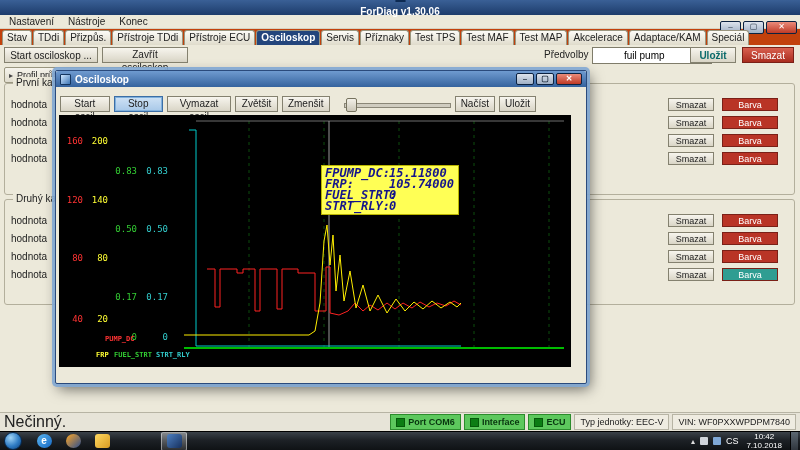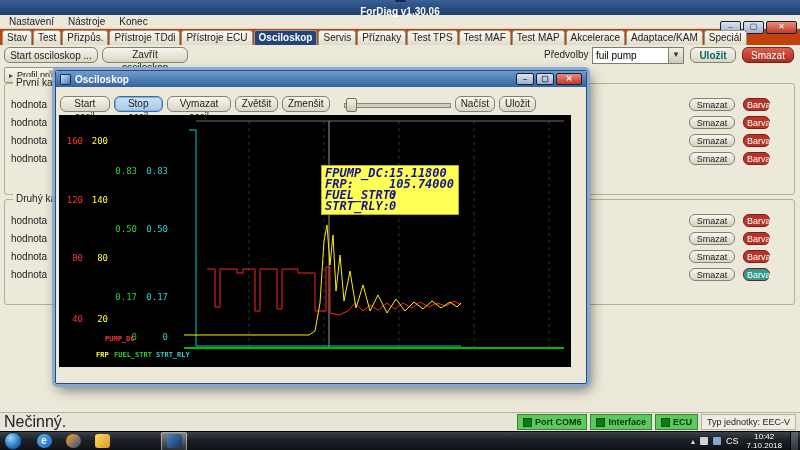--- a/index.html
+++ b/index.html
@@ -14,38 +14,38 @@
   .wc.min::after{content:"–";}
   .wc.max::after{content:"▢";}
   .wc.close{width:29px;background:linear-gradient(#ea8b7a,#bf3a26);color:#fff;}
   .wc.close::after{content:"✕";}
   .menubar{height:13px;background:#ece9da;border-bottom:1px solid #d6d2c2;display:flex;align-items:center;font-size:10px;padding-left:2px;color:#222;}
   .menu-item{padding:0 7px;}
   .tabbar{height:17px;display:flex;align-items:flex-end;background:#c2410c;padding-left:2px;border-bottom:1px solid #9a967f;font-size:10px;white-space:nowrap;}
   .tab{padding:1px 4px;border:1px solid #9a967f;border-bottom:none;border-radius:3px 3px 0 0;background:linear-gradient(#fcfbf7,#ddd9c8);margin-right:1px;height:13px;line-height:12px;color:#222;}
   .tab.active{background:#23457c;color:#fff;font-weight:bold;}
   .client{position:absolute;left:0;top:45px;right:0;bottom:18px;background:#ece9da;}
-  .btn{font-family:inherit;font-size:10px;height:16px;line-height:13px;padding:0 5px;background:linear-gradient(#f7f5ee,#d9d5c6);border:1px solid #84816f;border-radius:6px;color:#222;}
+  .btn{font-family:inherit;font-size:10px;height:16px;line-height:13px;padding:0 5px;background:linear-gradient(#f7f5ee,#d9d5c6);border:1px solid #84816f;border-radius:0;color:#222;}
   .btn.tiny{height:13px;font-size:9px;line-height:10px;padding:0 3px;}
   .btn.red{background:linear-gradient(#d9604f,#a92c1e);color:#fff;border-color:#7a2017;}
   .btn.teal-text{color:#0a6a6a;font-weight:bold;}
   .btn.color{color:#fff;border-color:#7a2017;}
   .lbl{font-size:10px;color:#222;}
-  .combo{position:absolute;display:flex;align-items:center;background:#fff;border:1px solid #7f7c6a;height:15px;font-size:10px;}
+  .combo{position:absolute;display:flex;align-items:center;background:#fff;border:1px solid #7f7c6a;height:15px;font-size:10px;padding-left:28px;}
   .combo-val{flex:1;padding:0 3px;overflow:hidden;white-space:nowrap;}
   .combo-btn{width:14px;height:100%;background:linear-gradient(#f1efe7,#cdc9ba);border-left:1px solid #84816f;font-size:8px;text-align:center;line-height:14px;color:#333;}
   .profile-bar{position:absolute;left:4px;top:22px;width:152px;height:14px;border:1px solid #9a967f;border-radius:2px;background:linear-gradient(#f6f4ec,#e0dccd);font-size:9px;display:flex;align-items:center;padding:0 4px;gap:4px;color:#222;}
   .chev{font-size:8px;color:#444;}
   .group{position:absolute;left:4px;right:5px;border:1px solid #b3af9c;border-radius:3px;}
   .group-title{position:absolute;top:-7px;left:8px;background:#ece9da;padding:0 3px;font-size:10px;color:#222;}
   .rows{position:absolute;left:6px;right:4px;top:14px;display:flex;flex-direction:column;gap:5px;}
   .ch-row{display:flex;align-items:center;height:13px;font-size:10px;}
   .ch-label{width:70px;color:#222;}
   .ch-row .clear{margin-left:auto;margin-right:8px;width:46px;text-align:center;}
-  .ch-row .color{width:27px;margin-right:20px;text-align:center;}
+  .ch-row .color{width:56px;margin-right:12px;text-align:center;}
   .statusbar{position:absolute;left:0;bottom:0;right:0;height:18px;background:#e7e4d8;border-top:1px solid #b7b4a4;display:flex;align-items:center;font-size:9px;padding:0 4px;gap:3px;color:#222;}
   .status-text{font-size:16px;margin-right:auto;}
   .seg{display:flex;align-items:center;gap:3px;padding:1px 5px;border:1px solid #b7b4a4;height:12px;background:#efece1;}
   .seg.chip{background:#5dc85d;border-color:#2c8c2c;color:#08350f;font-weight:bold;}
   .led{width:7px;height:7px;background:#0c7d14;border:1px solid #055a0a;}
   
   .dialog{position:absolute;left:55px;top:70px;width:530px;height:312px;background:#ece9da;border:1px solid #2a4a7c;box-shadow:0 0 0 3px rgba(130,168,212,.9),3px 5px 14px rgba(0,0,0,.55);border-radius:2px;}
   .dlg-title{height:16px;background:linear-gradient(#6f9bd0,#35639e);display:flex;align-items:center;color:#fff;font-size:10px;font-weight:bold;padding:0 4px;gap:4px;border-radius:2px 2px 0 0;}
   .dlg-ico{width:9px;height:9px;background:linear-gradient(135deg,#cfe6ff,#3e76b5);border:1px solid #14355f;border-radius:1px;}
   .dlg-title .wc{width:16px;height:10px;}
@@ -97,21 +97,21 @@
         <span class="wc close"></span>
       </span>
     </div>
     <div class="menubar">
         <span class="menu-item">Nastavení</span>
         <span class="menu-item">Nástroje</span>
         <span class="menu-item">Konec</span>
       </div>
     <div class="tabbar">
         <span class="tab">Stav</span>
-        <span class="tab">Test</span>
+        <span class="tab">TDdi</span>
         <span class="tab">Přizpůs.</span>
         <span class="tab">Přístroje TDdi</span>
         <span class="tab">Přístroje ECU</span>
         <span class="tab active">Osciloskop</span>
         <span class="tab">Servis</span>
         <span class="tab">Příznaky</span>
         <span class="tab">Test TPS</span>
         <span class="tab">Test MAF</span>
         <span class="tab">Test MAP</span>
         <span class="tab">Akcelerace</span>
@@ -198,20 +198,23 @@
           <span class="seg chip">
             <span class="led"></span>
             <span class="seg-text">Interface</span>
           </span>
           <span class="seg chip">
             <span class="led"></span>
             <span class="seg-text">ECU</span>
           </span>
           <span class="seg">
             <span class="seg-text">Typ jednotky: EEC-V</span>
+          </span>
+          <span class="seg">
+            <span class="seg-text">VIN: WF0PXXWPDPM7840</span>
           </span>
         </span>
     </div>
   </div>
 
   <div class="dialog">
     <div class="dlg-title">
       <span class="dlg-ico"></span>
       <span>Osciloskop</span>
       <span class="win-controls">

